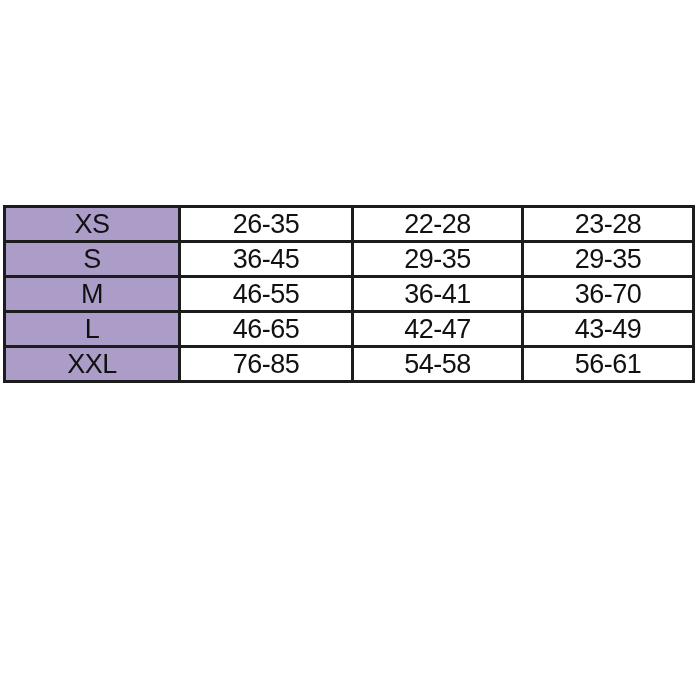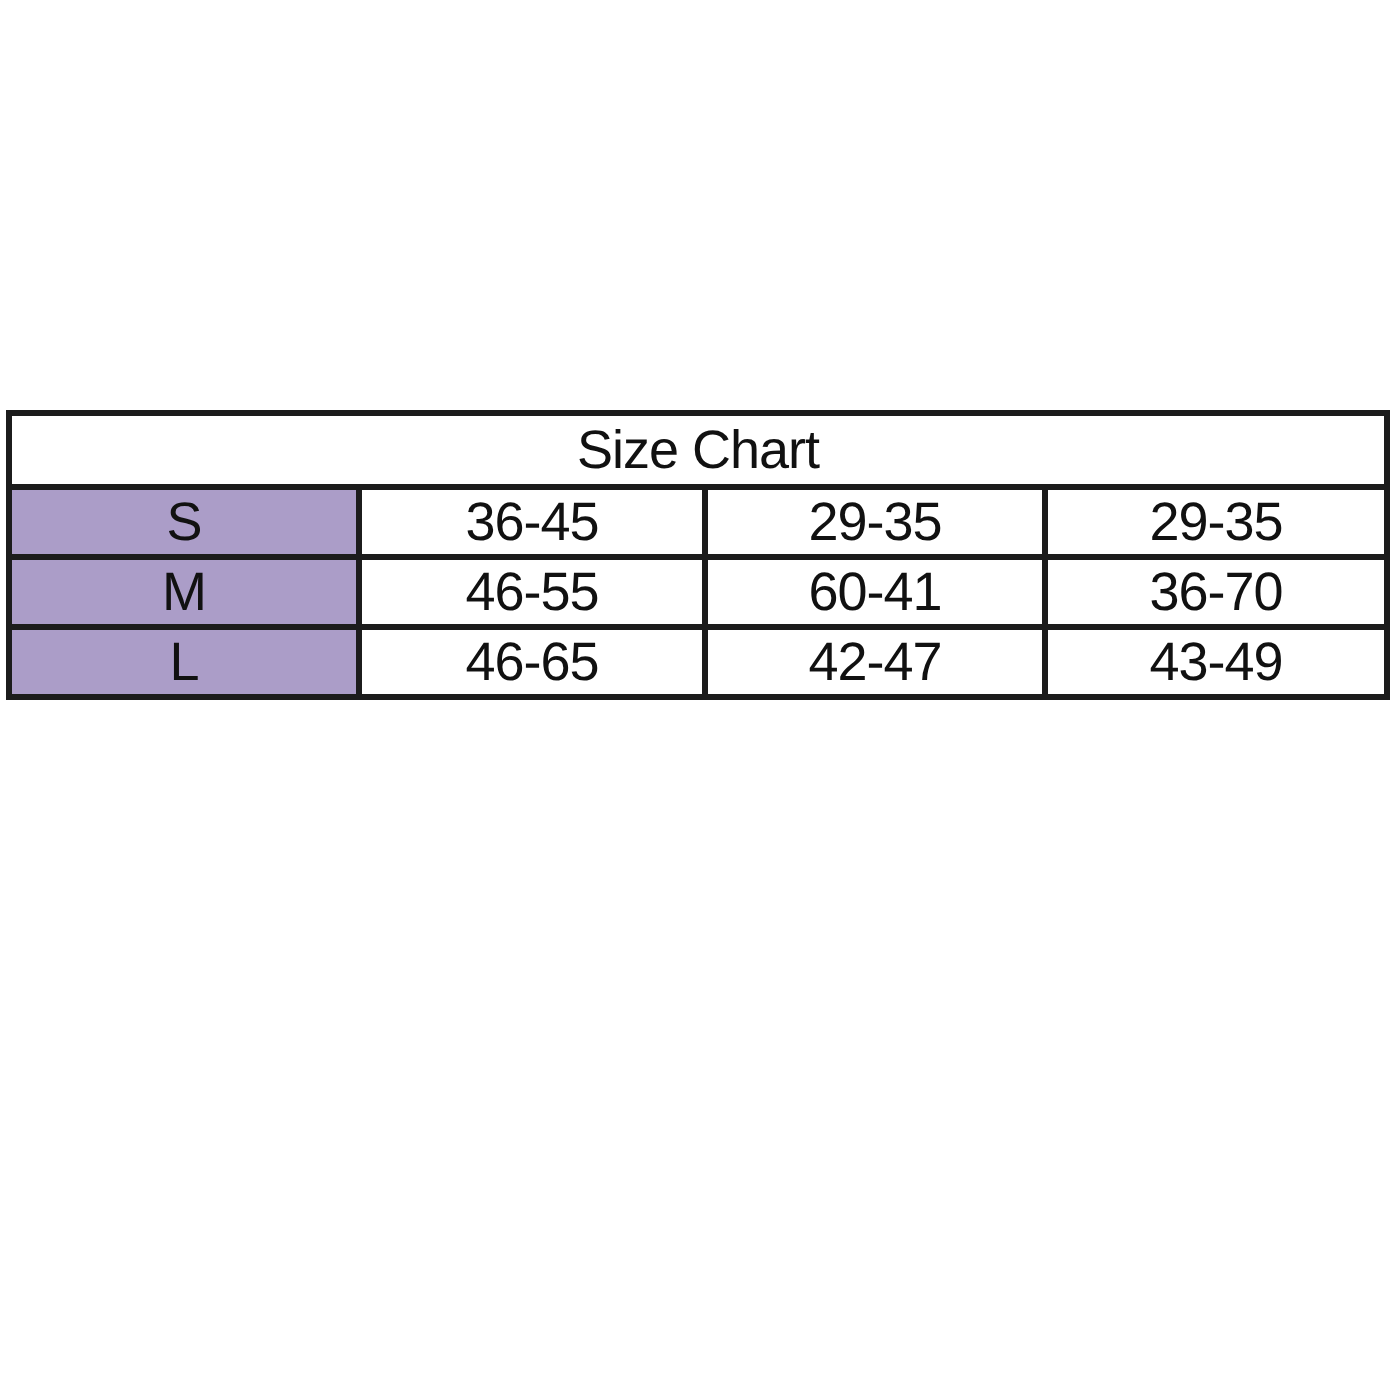--- a/index.html
+++ b/index.html
@@ -70,36 +70,45 @@
 
 <div class="page">
   <table class="size-chart">
     <colgroup>
       <col style="width:25.4%">
       <col style="width:25.1%">
       <col style="width:24.7%">
       <col style="width:24.8%">
     </colgroup>
     <tbody>
-      <tr class="title-row">
-        <td class="title-cell" colspan="4">Size Chart</td>
+      <tr class="data-row">
+        <td class="size-cell">XS</td>
+        <td class="value-cell">26-35</td>
+        <td class="value-cell">22-28</td>
+        <td class="value-cell">23-28</td>
       </tr>
       <tr class="data-row">
         <td class="size-cell">S</td>
         <td class="value-cell">36-45</td>
         <td class="value-cell">29-35</td>
         <td class="value-cell">29-35</td>
       </tr>
       <tr class="data-row">
         <td class="size-cell">M</td>
         <td class="value-cell">46-55</td>
-        <td class="value-cell">60-41</td>
+        <td class="value-cell">36-41</td>
         <td class="value-cell">36-70</td>
       </tr>
       <tr class="data-row">
         <td class="size-cell">L</td>
         <td class="value-cell">46-65</td>
         <td class="value-cell">42-47</td>
         <td class="value-cell">43-49</td>
       </tr>
+      <tr class="data-row">
+        <td class="size-cell">XXL</td>
+        <td class="value-cell">76-85</td>
+        <td class="value-cell">54-58</td>
+        <td class="value-cell">56-61</td>
+      </tr>
     </tbody>
   </table>
 </div>
 
 </body></html>

